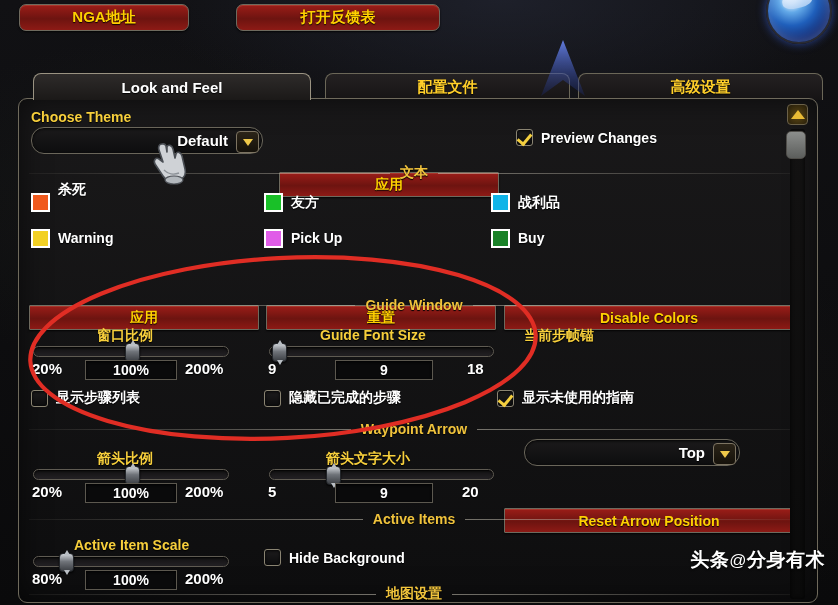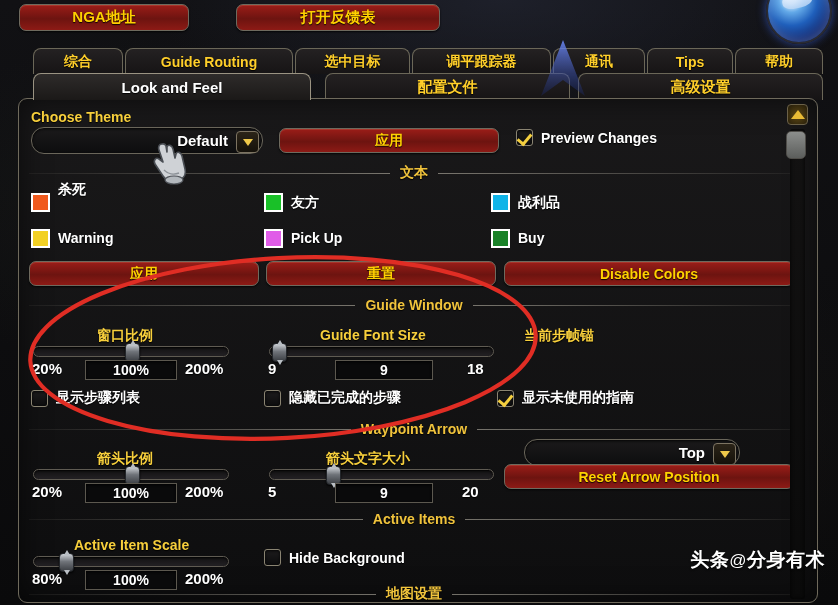--- a/index.html
+++ b/index.html
@@ -109,26 +109,26 @@
   .darrow i{
     display:block;width:0;height:0;border-left:5px solid transparent;
     border-right:5px solid transparent;border-top:7px solid #f0c94a;
   }
   #theme-dropdown{left:12px;top:28px;width:232px;}
   #anchor-dropdown{left:505px;top:340px;width:216px;}
 
   
   .pbtn{
     position:absolute;box-sizing:border-box;height:25px;
-    border:1px solid #6e6a5e;border-radius:7px;
+    border:1px solid #6e6a5e;border-radius:1px;
     background:linear-gradient(#9b1d18,#6d1410 55%,#8d1a15);
     box-shadow:inset 0 1px 0 rgba(255,180,140,.16),0 1px 2px rgba(0,0,0,.8);
     color:#ffd100;font-size:14px;font-weight:bold;
     display:flex;align-items:center;justify-content:center;
-    text-shadow:0 1px 1px rgba(0,0,0,.9);cursor:pointer;
+    text-shadow:0 1px 1px rgba(0,0,0,.9);cursor:pointer;margin-top:44px;
   }
   #btn-apply-top{left:260px;top:29px;width:220px;}
   #btn-apply-colors{left:10px;top:162px;width:230px;}
   #btn-reset-colors{left:247px;top:162px;width:230px;}
   #btn-disable-colors{left:485px;top:162px;width:290px;}
   #btn-reset-arrow{left:485px;top:365px;width:290px;}
 
   
   .cb{
     position:absolute;width:17px;height:17px;box-sizing:border-box;
@@ -244,29 +244,20 @@
   <svg class="bluearrow" viewBox="0 0 56 62">
     <defs>
       <linearGradient id="bg1" x1="0" y1="0" x2="0" y2="1">
         <stop offset="0%" stop-color="#6f8dff" stop-opacity=".95"></stop>
         <stop offset="100%" stop-color="#1b2a6e" stop-opacity=".35"></stop>
       </linearGradient>
     </defs>
     <path d="M28 2 L50 58 L28 42 L6 58 Z" fill="url(#bg1)"></path>
   </svg>
 
-  <div class="tabrow" id="tabrow1">
-    <div class="tab" style="left:33px;width:90px;">综合</div>
-    <div class="tab" style="left:125px;width:168px;">Guide Routing</div>
-    <div class="tab" style="left:295px;width:115px;">选中目标</div>
-    <div class="tab" style="left:412px;width:139px;">调平跟踪器</div>
-    <div class="tab" style="left:553px;width:92px;">通讯</div>
-    <div class="tab" style="left:647px;width:86px;">Tips</div>
-    <div class="tab" style="left:735px;width:88px;">帮助</div>
-  </div>
 
   <div class="tabrow" id="tabrow2">
     <div class="tab big active" style="left:33px;width:278px;">Look and Feel</div>
     <div class="tab big" style="left:325px;width:245px;">配置文件</div>
     <div class="tab big" style="left:578px;width:245px;">高级设置</div>
   </div>
 
   <div class="panel">
 
     <div class="lbl" id="choose-theme">Choose Theme</div>

